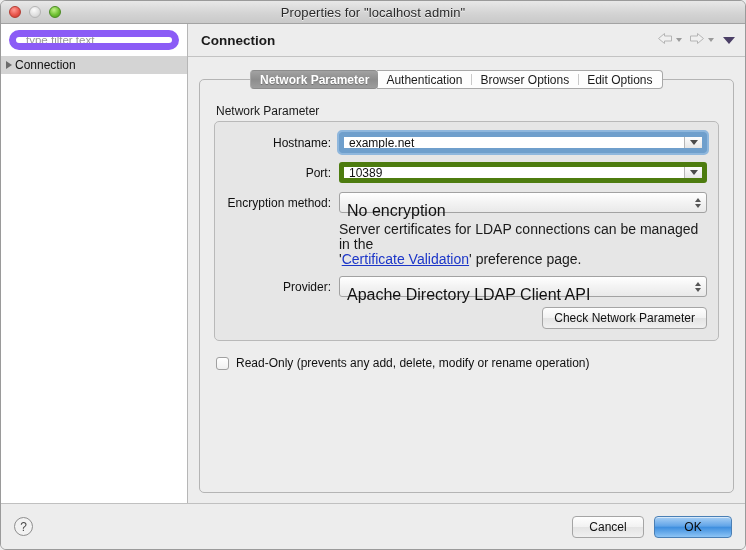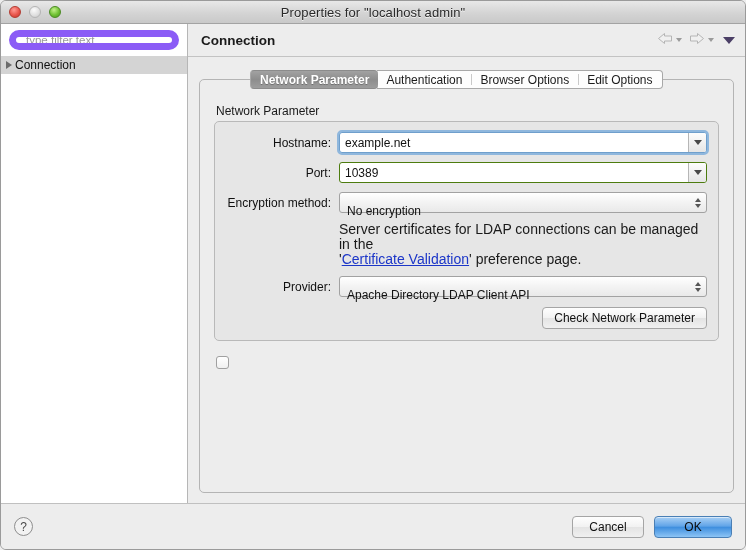--- a/index.html
+++ b/index.html
@@ -299,21 +299,21 @@
   }
   .glabel { width: 105px; margin-right: 8px; }
 
   
   .combo {
     flex: 1 1 auto;
     display: flex;
     align-items: stretch;
     height: 21px;
     box-sizing: border-box;
-    border: 1px solid #4d7c0f;
+    border: 5px solid #4d7c0f;
     border-radius: 3px;
     background: #fff;
     overflow: hidden;
   }
   .combo.focused {
     outline: 2px solid #8fb7dd;
     outline-offset: 0px;
     border-color: #6f9fcc;
     box-shadow: 0 0 0 1px #9cc2e3;
   }
@@ -347,21 +347,21 @@
     flex: 1 1 auto;
     position: relative;
     height: 21px;
     box-sizing: border-box;
     border: 1px solid #a2a2a2;
     border-radius: 3px;
     background: linear-gradient(to bottom, #ffffff 0%, #f3f3f3 50%, #e9e9e9 100%);
     display: flex;
     align-items: center;
     padding: 16px 22px 0 7px;
-    font-size: 12px;
+    font-size: 16px;
     color: #111;
   }
   .stepper {
     position: absolute;
     right: 5px;
     top: 50%;
     transform: translateY(-50%);
     display: flex;
     flex-direction: column;
     align-items: center;
@@ -591,20 +591,21 @@
 
                 <div class="btn-row">
                   <button class="btn">Check Network Parameter</button>
                 </div>
 
               </div>
             </div>
 
             <div class="checkrow">
               <span class="checkbox"></span>
+              <span class="checklabel">Read-Only (prevents any add, delete, modify or rename operation)</span>
             </div>
 
           </div>
         </div>
       </div>
     </div>
   </div>
 
   <div class="footer">
     <div class="help-icon">?</div>

